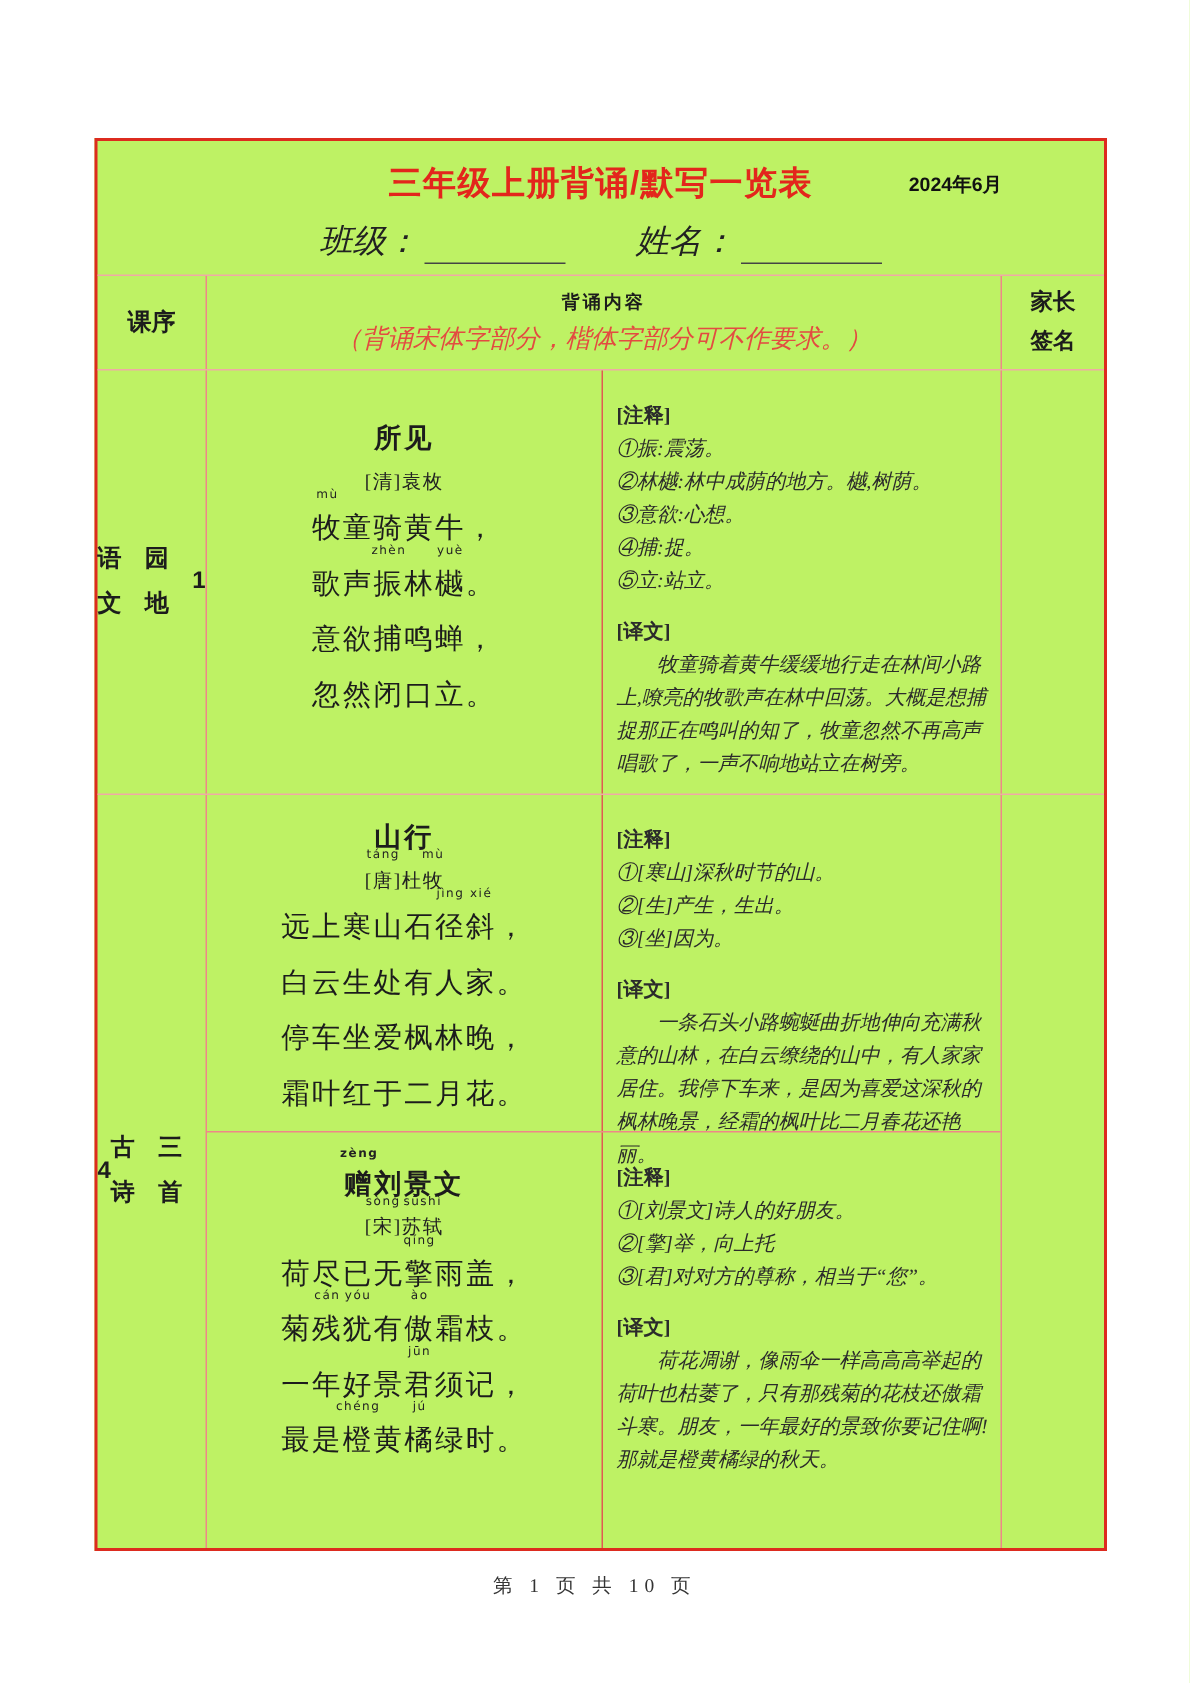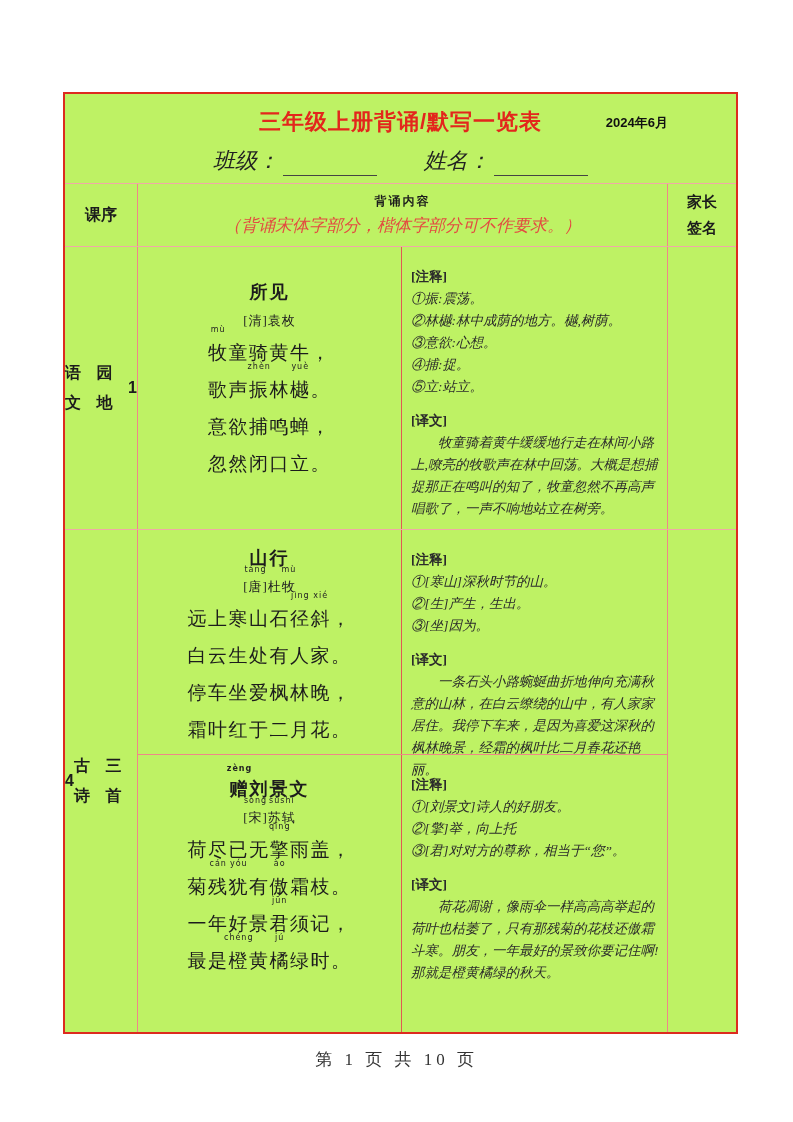--- a/index.html
+++ b/index.html
@@ -63,21 +63,21 @@
 
   
   .notes-cell { padding:7px 6px 4px 9px; font-size:13.5px; line-height:22px; color:#2b2b2b; }
   .note-hd { font-weight:bold; font-style:normal;margin-top:12px; }
   .note-line { font-style:italic; }
   .trans { font-style:italic; text-indent:2em; }
 
   .sign-cell { }
 
   .footer { position:absolute; left:0; top:1048px; width:793px; text-align:center;
-            font-size:17px; letter-spacing:4px; color:#333; }
+            font-size:13px; letter-spacing:4px; color:#333; }
 </style>
 </head>
 <body>
 
 <div class="sheet">
 
   <div class="title-area">
     <div class="doc-title">三年级上册背诵/默写一览表</div>
     <span class="doc-date">2024年6月</span>
     <div class="fill-line">

